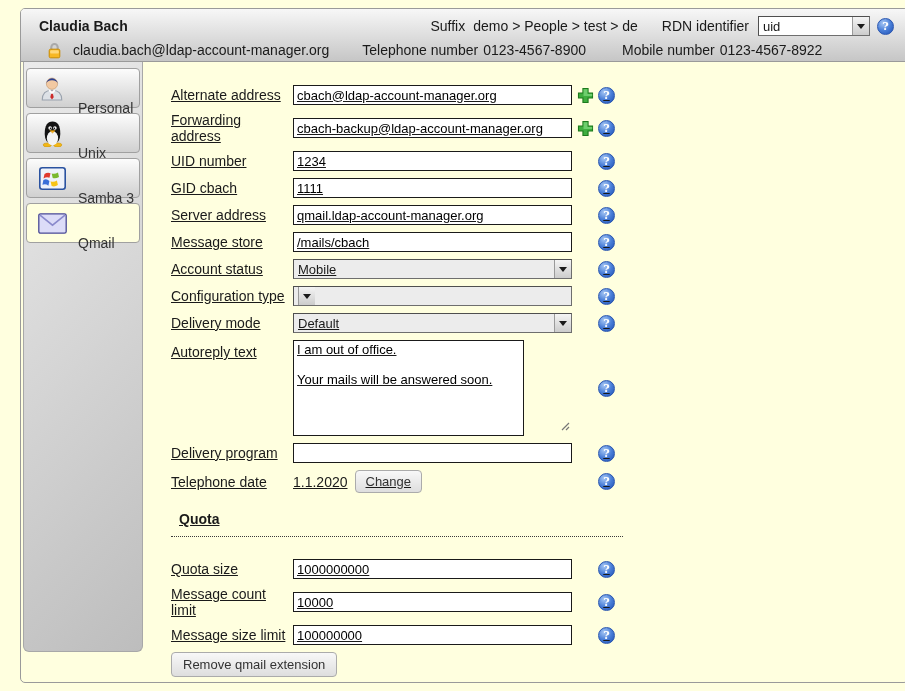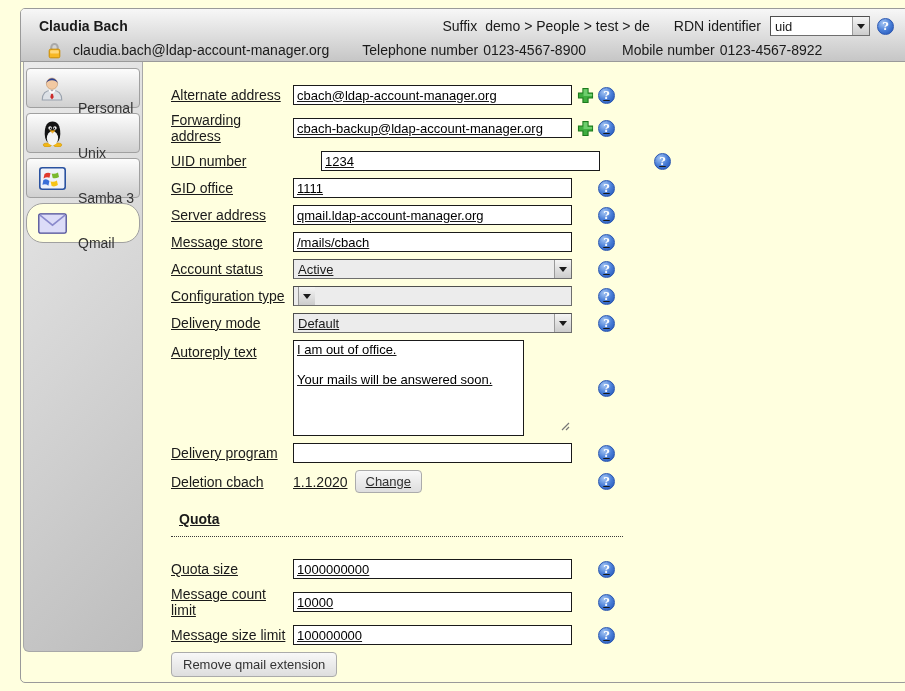--- a/index.html
+++ b/index.html
@@ -47,48 +47,48 @@
     cursor:default;
   }
   .select .sval { flex:1; overflow:hidden; white-space:nowrap; }
   .sbtn {
     width:17px; height:18px; flex-shrink:0;
     background:linear-gradient(#f4f4f4,#cccccc);
     border-left:1px solid #9a9a9a;
     display:flex; align-items:center; justify-content:center;
   }
   .tri { width:0; height:0; border:4px solid transparent; border-top:5px solid #1a1a1a; margin-top:5px; }
-  .select.white { width:100px; background:#ffffff;gap:46px; }
+  .select.white { width:112px; background:#ffffff;gap:46px; }
   
   .content { display:flex; height:620px; }
   .sidebar {
     width:120px; height:590px;
     margin-left:2px;
     background:linear-gradient(135deg,#ebebeb,#bdbdbd);
     border:1px solid #a8a8a8; border-top:none;
     border-radius:0 0 6px 6px;
     padding-top:6px;
     flex-shrink:0;
   }
   .tab {
     width:114px; height:40px;
     margin:0 auto 5px auto;
     border:1px solid #a0a0a0;
     border-radius:4px;
     background:linear-gradient(#fcfcfc,#d0d0d0);
     display:flex; align-items:center;
     cursor:pointer;
   }
-  .tab.active { background:#FFFFDF;border-radius:17px; }
+  .tab.active { background:#FFFFDF; }
   .ticon { width:30px; margin-left:10px; display:flex; justify-content:center; align-items:center; }
   .tlabel { margin-left:11px; color:#333;margin-top:40px; }
   
   .main { padding:23px 0 0 28px; }
   .frow { display:flex; align-items:center; margin-bottom:7px;text-decoration:underline; }
-  .frow.gap-above { margin-top:6px;gap:28px; }
+  .frow.gap-above { margin-top:6px; }
   .flabel { width:122px; flex-shrink:0; }
   .fctl { width:305px; display:flex; align-items:center; flex-shrink:0; }
   input.text {
     width:279px; height:20px;
     border:1px solid #1a1a1a; border-radius:0;
     background:#fff; padding:1px 3px;
     font:13px "Liberation Sans", sans-serif;
   }
   .plus-slot { width:26px; display:flex; justify-content:center; align-items:center; }
   .ta-wrap { position:relative; width:279px; }
@@ -261,21 +261,21 @@
       <div class="frow gap-above">
         <span class="flabel">UID number</span>
         <span class="fctl">
           <input class="text" type="text" value="1234" style="">
           <span class="plus-slot"></span>
         </span>
         <span class="help">?</span>
       </div>
 
       <div class="frow">
-        <span class="flabel">GID office</span>
+        <span class="flabel">GID cbach</span>
         <span class="fctl">
           <input class="text" type="text" value="1111" style="">
           <span class="plus-slot"></span>
         </span>
         <span class="help">?</span>
       </div>
 
       <div class="frow">
         <span class="flabel">Server address</span>
         <span class="fctl">
@@ -291,21 +291,21 @@
           <input class="text" type="text" value="/mails/cbach" style="">
           <span class="plus-slot"></span>
         </span>
         <span class="help">?</span>
       </div>
 
       <div class="frow">
         <span class="flabel">Account status</span>
         <span class="fctl">
           <span class="select">
-            <span class="sval">Active</span>
+            <span class="sval">Mobile</span>
             <span class="sbtn">
                 <span class="tri"></span>
               </span>
           </span>
           <span class="plus-slot"></span>
         </span>
         <span class="help">?</span>
       </div>
 
       <div class="frow">
@@ -356,21 +356,21 @@
       <div class="frow">
         <span class="flabel">Delivery program</span>
         <span class="fctl">
           <input class="text" type="text" value="" style="">
           <span class="plus-slot"></span>
         </span>
         <span class="help">?</span>
       </div>
 
       <div class="frow">
-        <span class="flabel">Deletion cbach</span>
+        <span class="flabel">Telephone date</span>
         <span class="fctl">
           <span class="date-text">1.1.2020</span>
           <button class="btn">Change</button>
         </span>
         <span class="help">?</span>
       </div>
 
       <div class="section-head">
         <span class="ul">Quota</span>
       </div>

